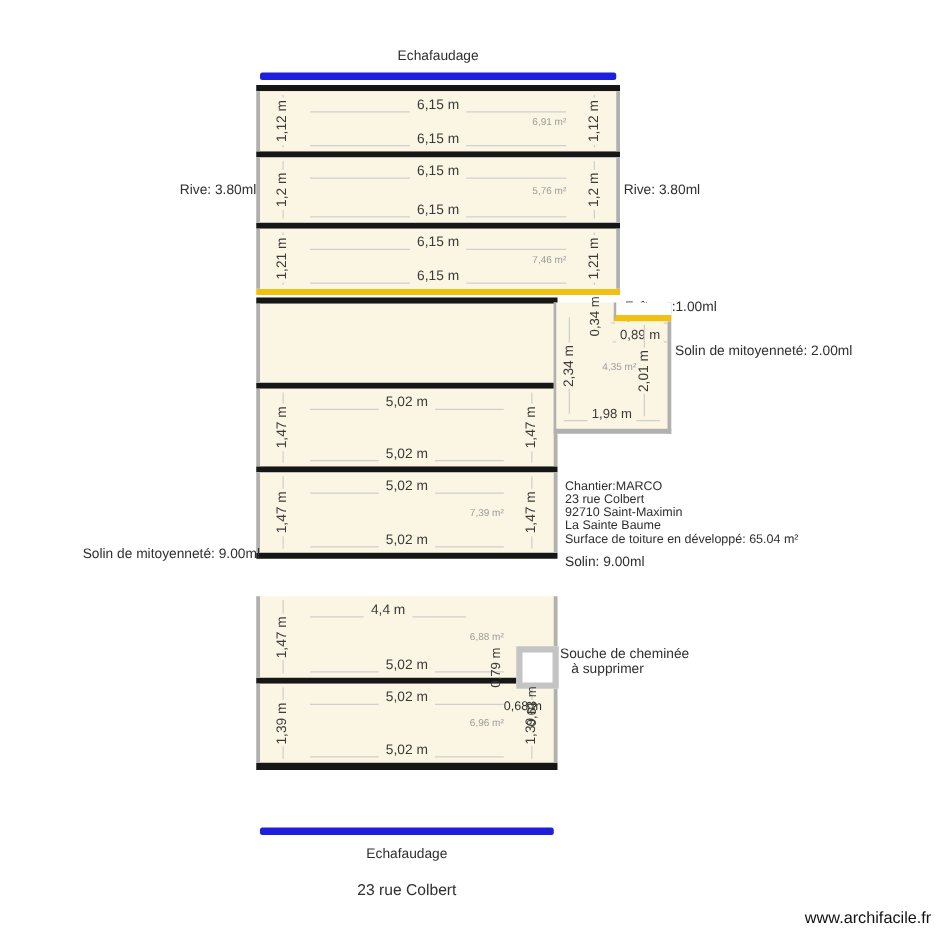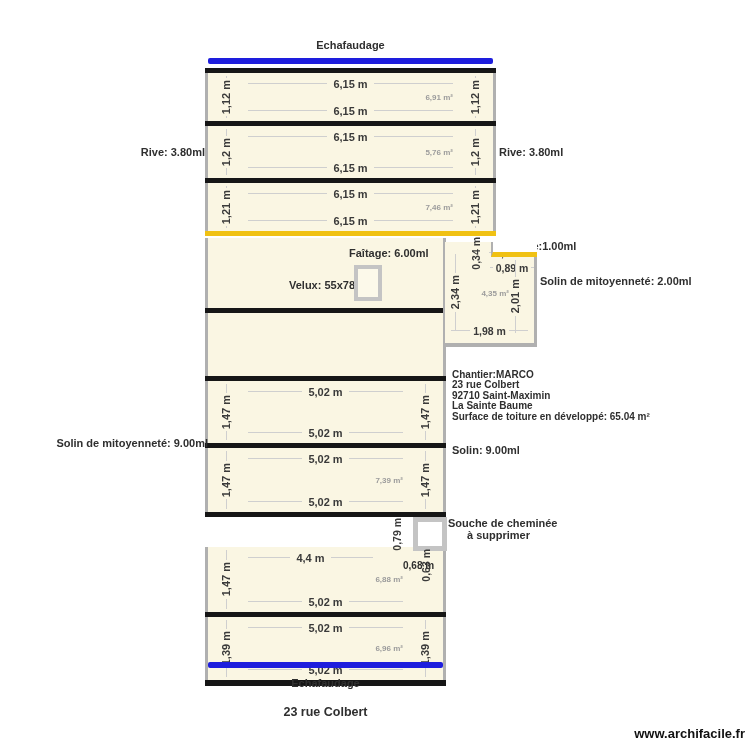--- a/index.html
+++ b/index.html
@@ -1,36 +1,36 @@
 <!DOCTYPE html>
 <html style="--accent-blue: #1e1edd; --accent-yellow: #f0c113; --panel-fill: #faf6e3; --border-gray: #b0b0b0; --line-black: #161616;"><head>
 <meta charset="utf-8">
 <style>
   html,body{margin:0;padding:0;background:#fff;}
   .plan{
     position:relative;width:750px;height:750px;background:#fff;overflow:hidden;
-    font-family:"Liberation Sans", sans-serif;color:#2f2f2f;font-weight:bold;
+    font-family:"Liberation Sans", sans-serif;color:#2f2f2f;
   }
   .txt{position:absolute;font-size:11px;white-space:nowrap;color:#2f2f2f;}
   .vtxt{
     position:absolute;writing-mode:vertical-rl;transform:rotate(180deg);
     font-size:10.5px;color:#3a3a3a;white-space:nowrap;
   }
   .bluebar{position:absolute;height:6px;background:var(--accent-blue,#1e1edd);border-radius:2px;}
   .block{position:absolute;}
   .p{
     position:relative;background:var(--panel-fill,#faf6e3);box-sizing:border-box;
     border-left:3px solid var(--border-gray,#b0b0b0);
     border-right:3px solid var(--border-gray,#b0b0b0);
   }
   .panel{display:flex;flex-direction:column;justify-content:space-between;padding:4px 40px;}
   .sep{height:5px;background:var(--line-black,#161616);}
   .sep.yellow{background:var(--accent-yellow,#f0c113);}
   .sep.thick{height:6px;}
-  .dim{display:flex;align-items:center;min-height:13px;}
+  .dim{display:flex;align-items:flex-end;min-height:13px;}
   .dim::before,.dim::after{content:"";flex:1;height:1px;background:#cfcfcf;}
   .dim span{padding:0 6px;font-size:11px;color:#3a3a3a;white-space:nowrap;}
   .dim.small span{font-size:10.5px;padding:0 3px;}
   .area{text-align:right;font-size:8px;color:#9c9c9c;min-height:9px;}
   .vdim{position:absolute;top:3px;bottom:3px;width:14px;display:flex;flex-direction:column;align-items:center;}
   .vdim.vl{left:11px;} .vdim.vr{right:11px;}
   .vdim::before,.vdim::after{content:"";flex:1;width:1px;background:#cfcfcf;}
   .vdim span{
     writing-mode:vertical-rl;transform:rotate(180deg);margin:2px 0;
     font-size:11px;color:#3a3a3a;white-space:nowrap;
@@ -49,21 +49,21 @@
   .notch{
     position:absolute;left:491px;top:242px;width:46px;height:15px;box-sizing:border-box;
     background:#fff;border-left:2px solid var(--border-gray,#b0b0b0);
     border-bottom:5px solid var(--accent-yellow,#f0c113);z-index:3;
   }
   .ext-dim{position:absolute;}
   .chimney{
     position:absolute;left:413px;top:517px;width:24px;height:24px;
     background:#fff;border:5px solid #c4c4c4;z-index:4;
   }
-  .info{position:absolute;left:452px;top:370px;font-size:10px;line-height:10.4px;color:#2f2f2f;}
+  .info{position:absolute;left:452px;top:385px;font-size:10px;line-height:10.4px;color:#2f2f2f;}
   .watermark{position:absolute;right:5px;top:726px;font-size:13px;color:#111;}
   .footer-addr{font-size:12.5px;}
 </style>
 </head>
 <body>
 
 <div class="plan">
 
   <div class="txt" style="left:205px;top:39px;width:291px;text-align:center;">Echafaudage</div>
   <div class="bluebar" style="left:208px;top:58px;width:285px;"></div>
@@ -118,25 +118,20 @@
         </div>
       <div class="vdim vr">
           <span>1,21 m</span>
         </div>
     </div>
     <div class="sep yellow"></div>
   </div>
 
   <div class="block" style="left:205px;top:238px;width:241px;">
 
-    <div class="p" style="height:70px;">
-      <div class="txt" style="left:141px;top:9px;">Faîtage: 6.00ml</div>
-      <div class="txt" style="left:81px;top:41px;">Velux: 55x78</div>
-      <div class="velux-rect"></div>
-    </div>
     <div class="sep"></div>
 
     <div class="p" style="height:63px;"></div>
     <div class="sep"></div>
 
     <div class="p panel" style="height:62px;">
       <div class="dim">
           <span>5,02 m</span>
         </div>
       <div class="area"></div>
@@ -233,21 +228,21 @@
 
   <div class="txt" style="left:100px;top:146px;width:105px;text-align:right;">Rive: 3.80ml</div>
   <div class="txt" style="left:499px;top:146px;">Rive: 3.80ml</div>
   <div class="txt" style="left:500px;top:240px;">Faîtage:1.00ml</div>
   <div class="txt" style="left:540px;top:275px;">Solin de mitoyenneté: 2.00ml</div>
   <div class="txt" style="left:55px;top:437px;width:153px;text-align:right;">Solin de mitoyenneté: 9.00ml</div>
   <div class="txt" style="left:452px;top:444px;">Solin: 9.00ml</div>
 
   <div class="txt" style="left:448px;top:517px;">
     <div>Souche de cheminée</div>
-    <div style="padding-left:19px;">à supprimer</div>
+    <div style="padding-left:9px;">à supprimer</div>
   </div>
 
   <div class="info">
     <div>Chantier:MARCO</div>
     <div>23 rue Colbert</div>
     <div>92710 Saint-Maximin</div>
     <div>La Sainte Baume</div>
     <div>Surface de toiture en développé: 65.04 m²</div>
   </div>
 

